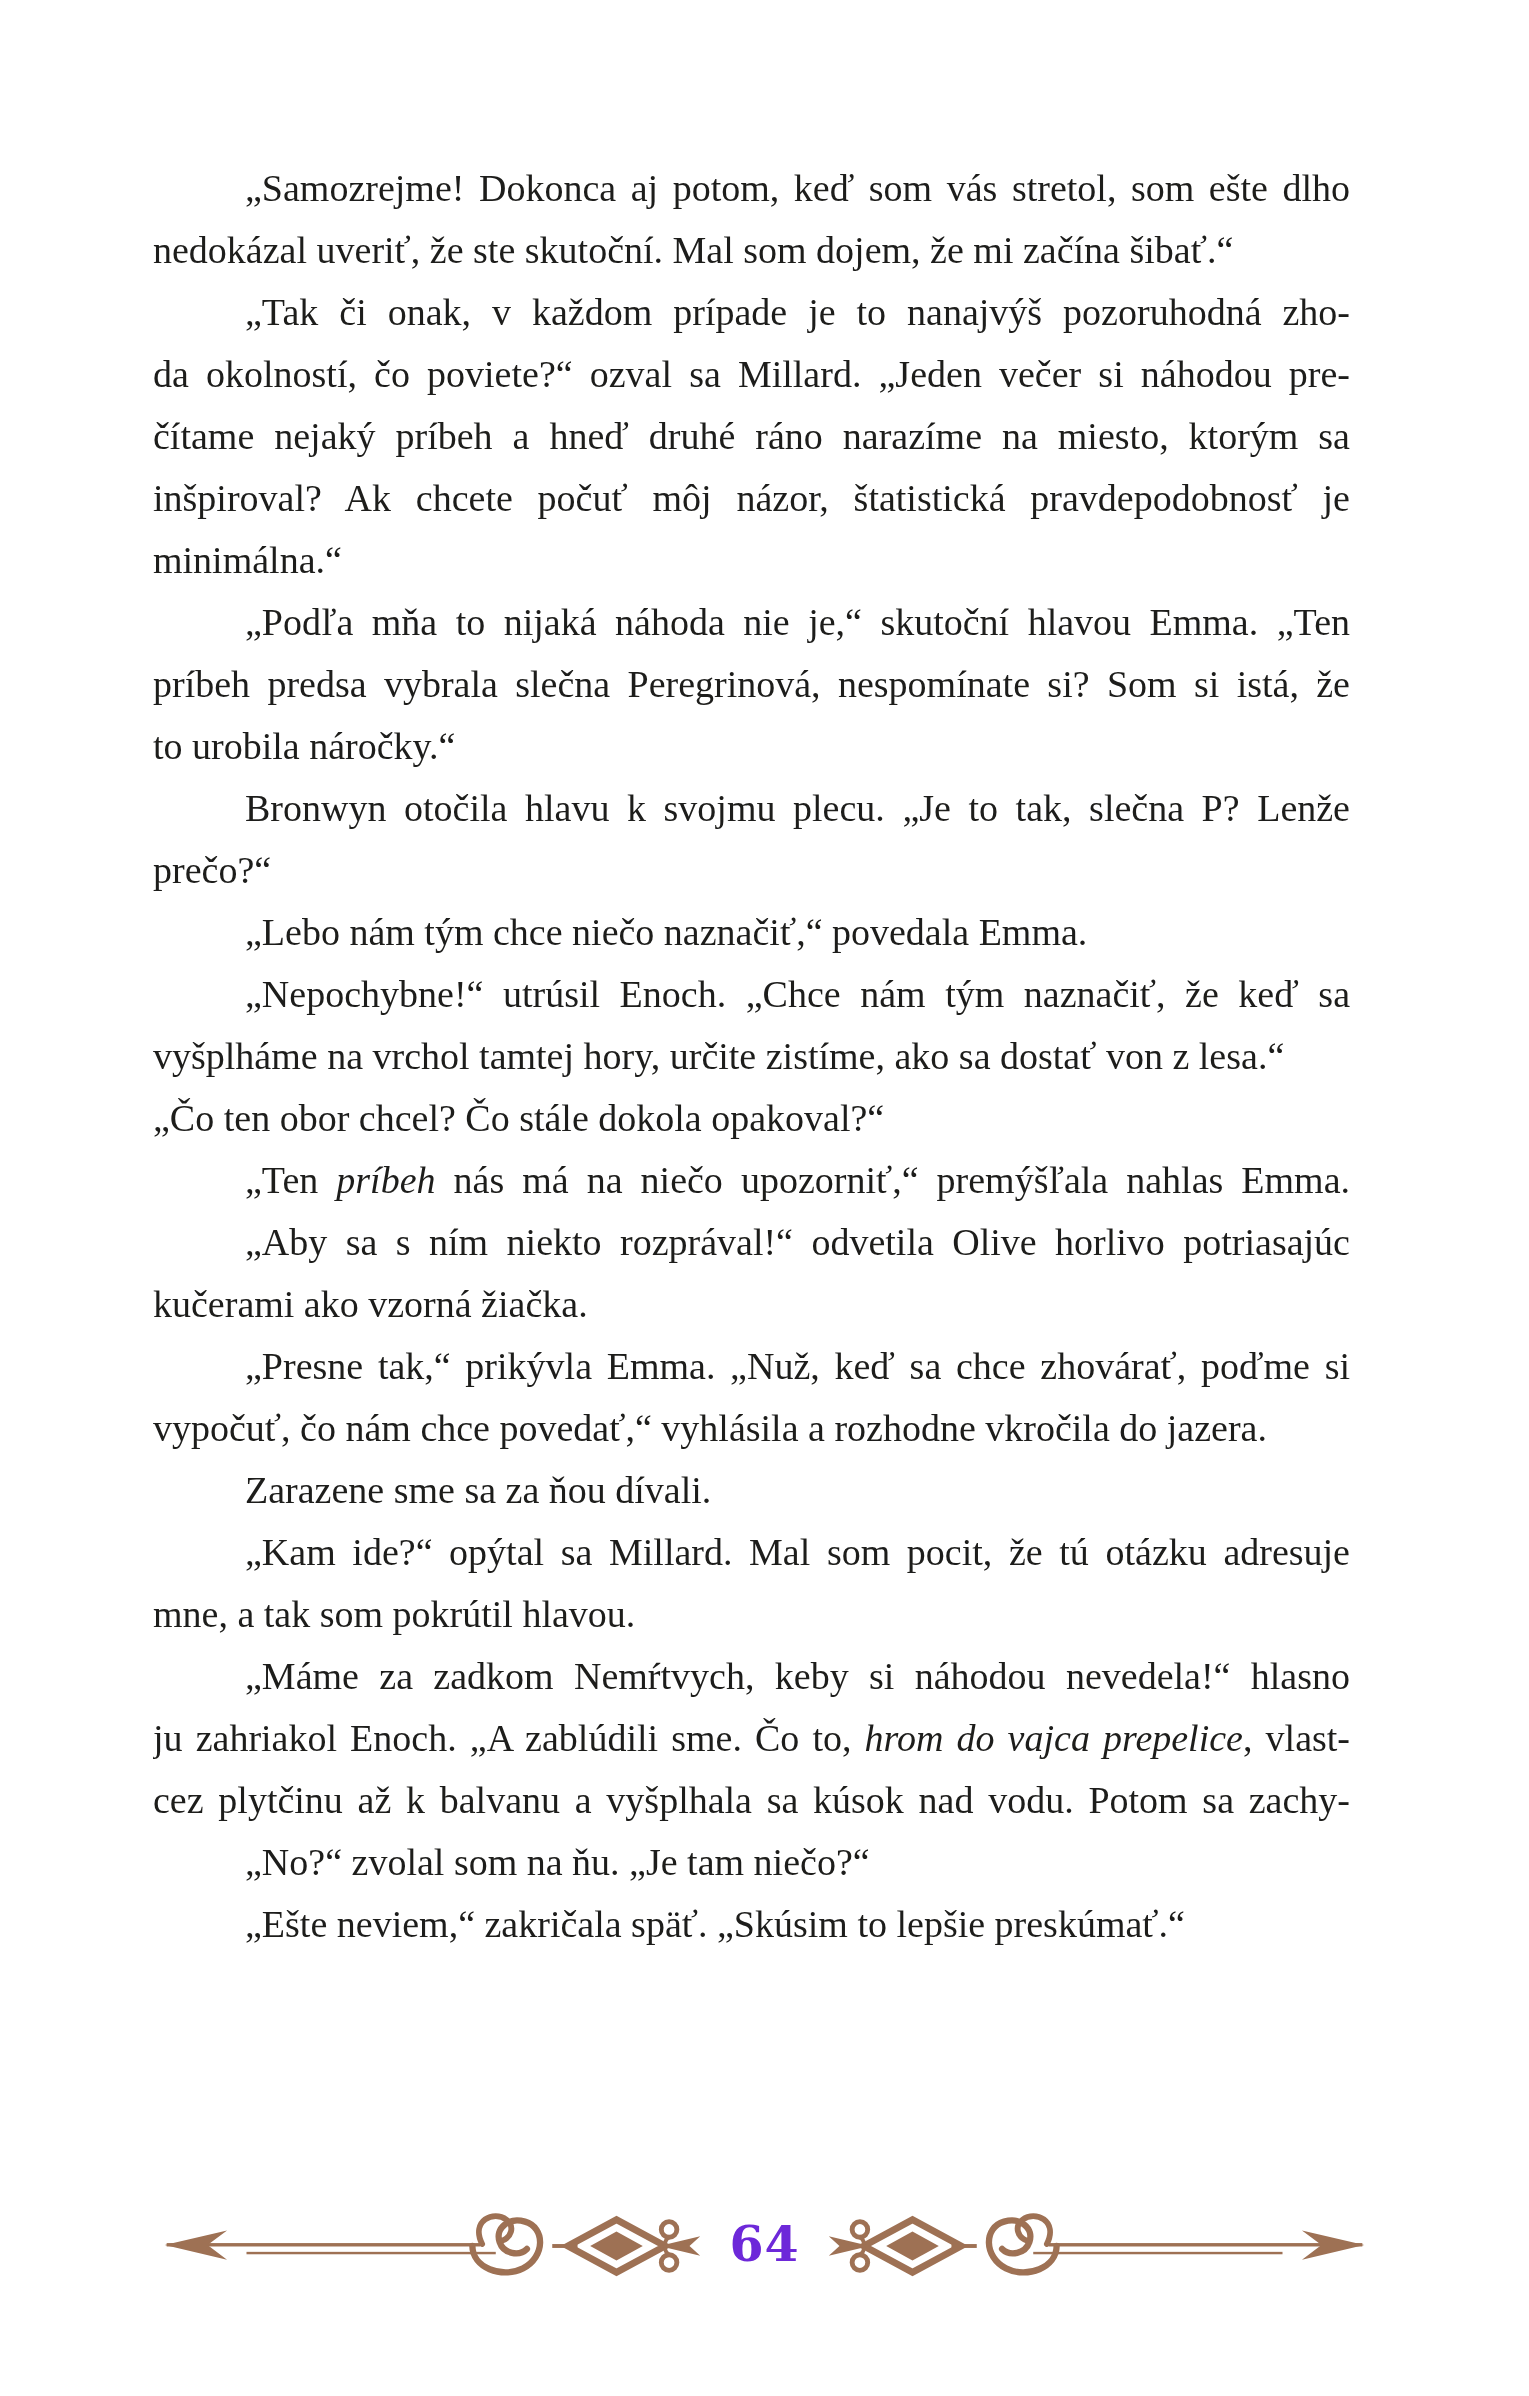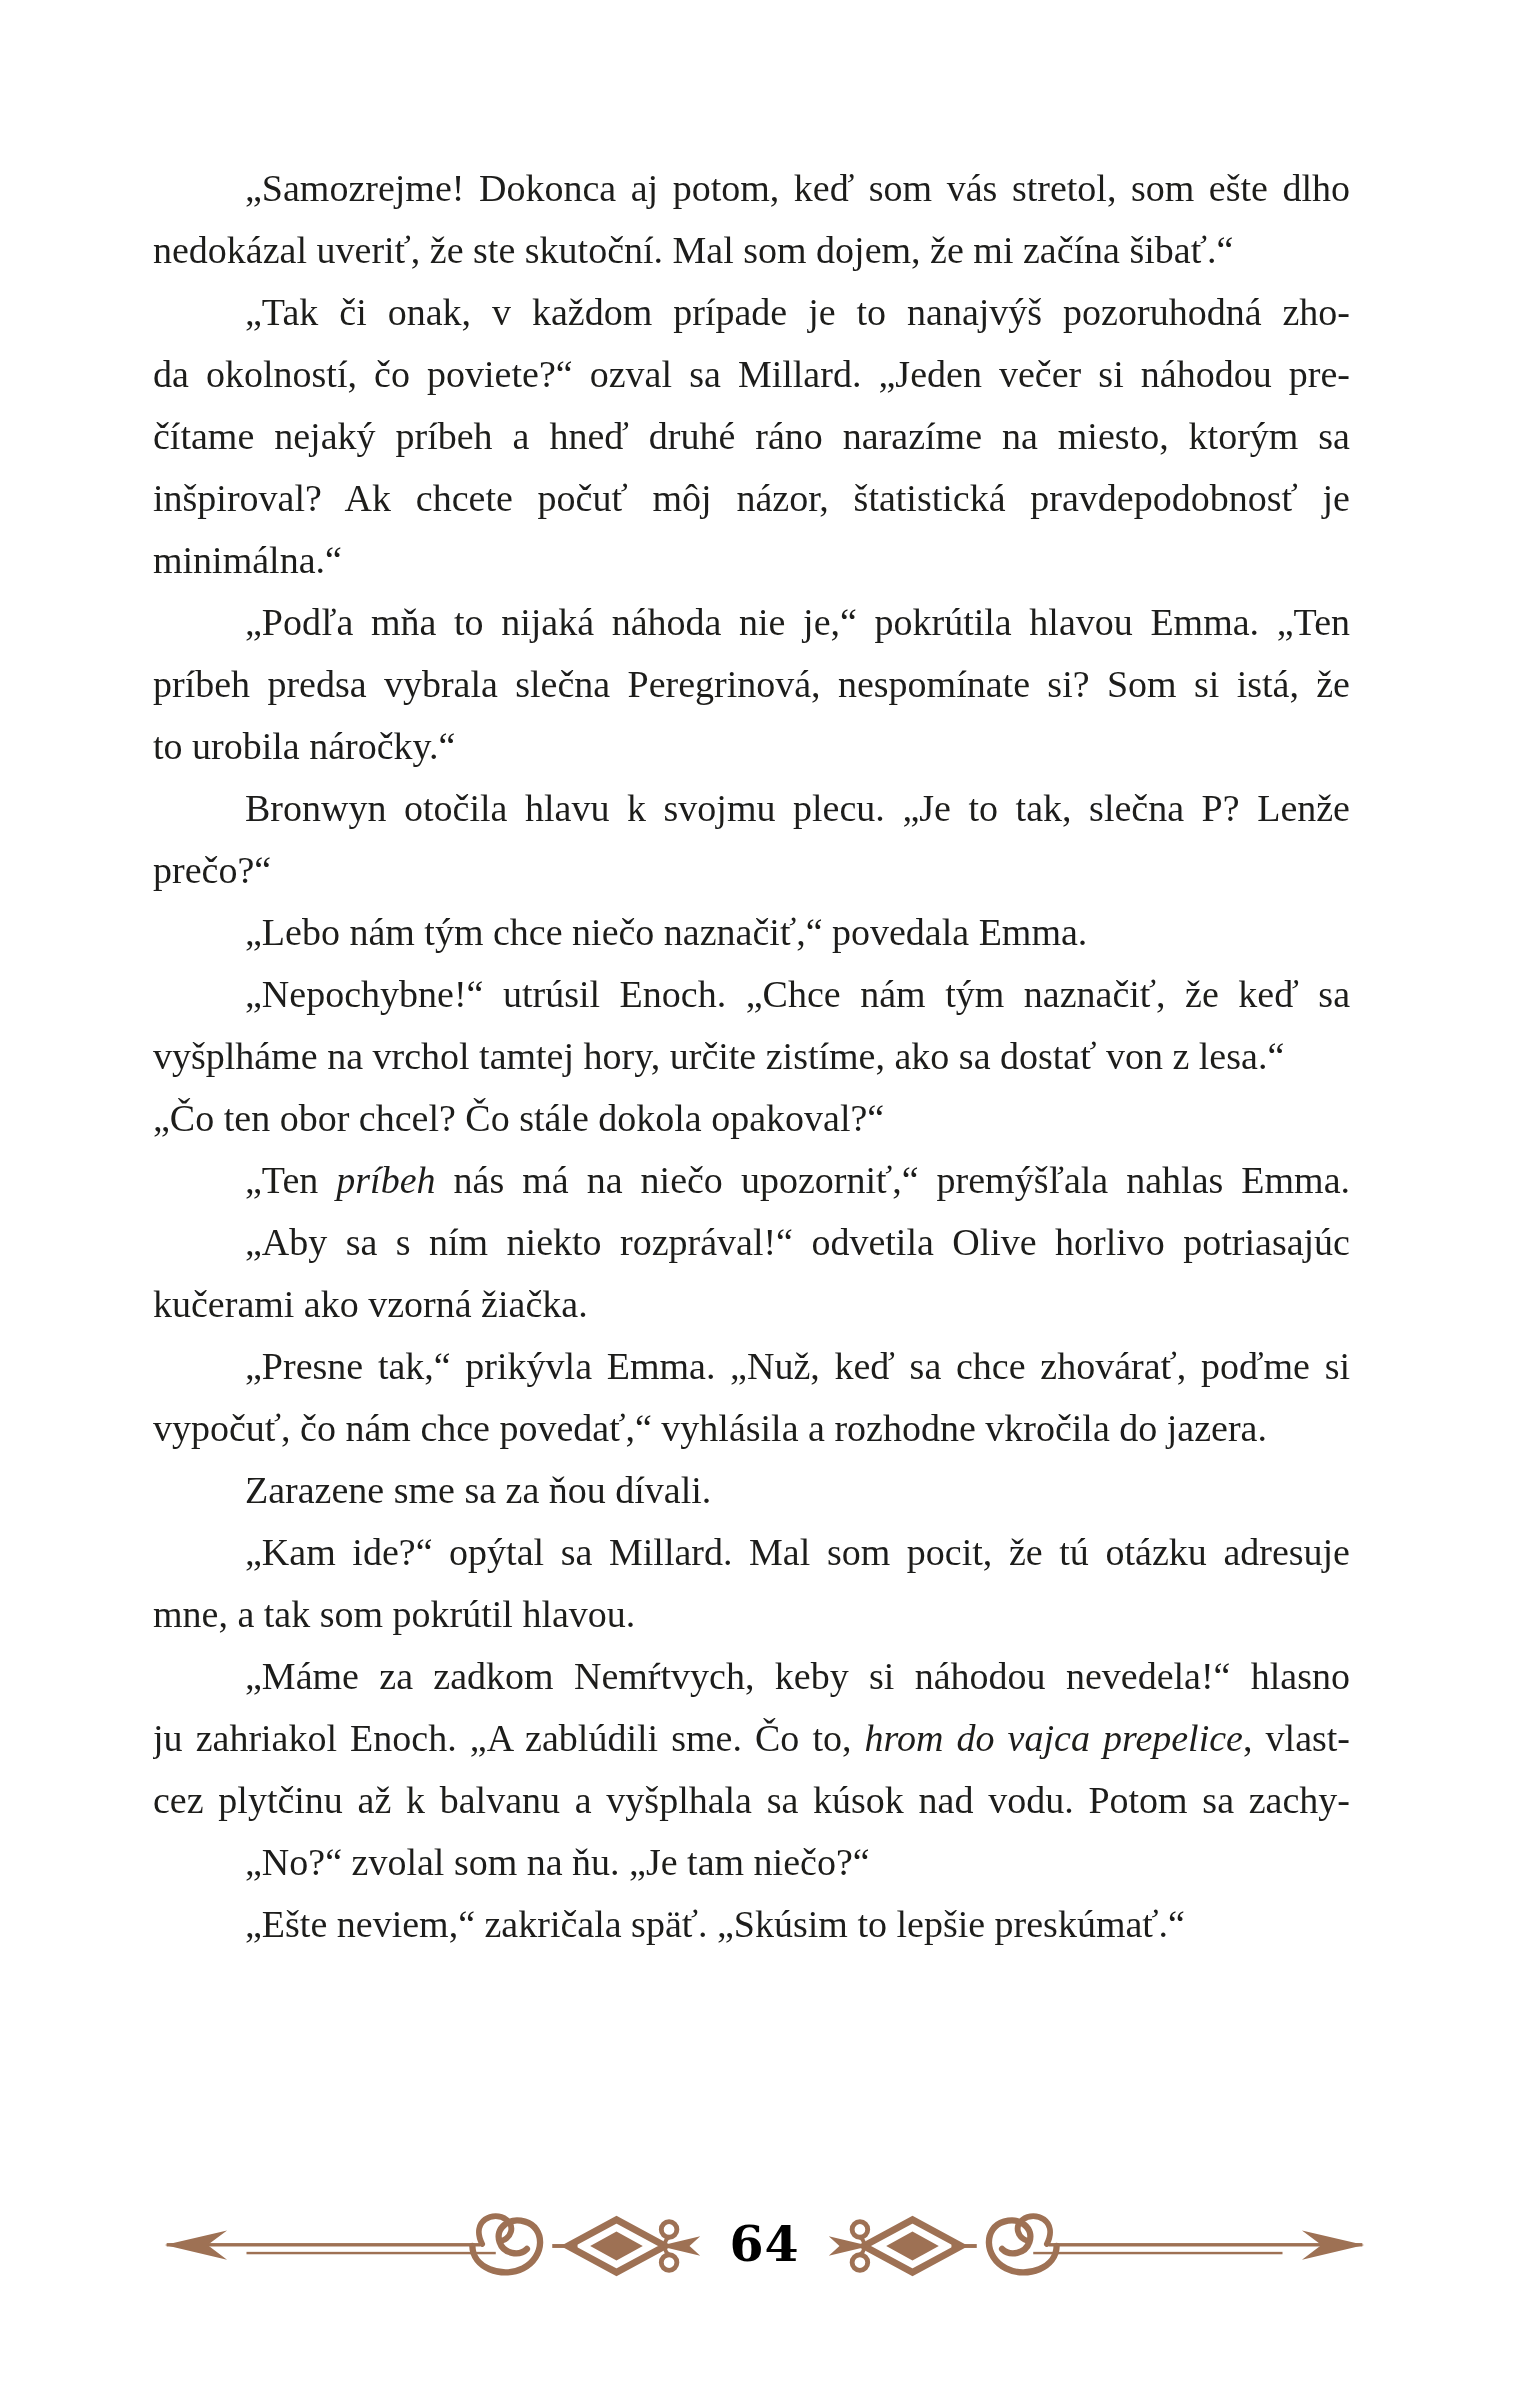--- a/index.html
+++ b/index.html
@@ -40,41 +40,41 @@
     display:flex;
     align-items:center;
     justify-content:center;
     gap:23.5px;
   }
   .page-number{
     font-family:"DejaVu Serif", serif;
     font-weight:700;
     font-size:49px;
     line-height:1;
-    color:#000000;
+    color:#6d28d9;
     letter-spacing:1px;
     padding-bottom:3.9px;
   }
   .ornament{ display:block; }
   .ornament.flip{ transform:scaleX(-1); }
 </style>
 </head>
 <body>
 
 <div class="page">
 
   <main class="text-block">
       <div class="line indent"><span>„Samozrejme! Dokonca aj potom, keď som vás stretol, som ešte dlho</span></div>
       <div class="line end"><span>nedokázal uveriť, že ste skutoční. Mal som dojem, že mi začína šibať.“</span></div>
       <div class="line indent"><span>„Tak či onak, v každom prípade je to nanajvýš pozoruhodná zho-</span></div>
       <div class="line"><span>da okolností, čo poviete?“ ozval sa Millard. „Jeden večer si náhodou pre-</span></div>
       <div class="line"><span>čítame nejaký príbeh a hneď druhé ráno narazíme na miesto, ktorým sa</span></div>
       <div class="line"><span>inšpiroval? Ak chcete počuť môj názor, štatistická pravdepodobnosť je</span></div>
       <div class="line end"><span>minimálna.“</span></div>
-      <div class="line indent"><span>„Podľa mňa to nijaká náhoda nie je,“ pokrútila hlavou Emma. „Ten</span></div>
+      <div class="line indent"><span>„Podľa mňa to nijaká náhoda nie je,“ skutoční hlavou Emma. „Ten</span></div>
       <div class="line"><span>príbeh predsa vybrala slečna Peregrinová, nespomínate si? Som si istá, že</span></div>
       <div class="line end"><span>to urobila náročky.“</span></div>
       <div class="line indent"><span>Bronwyn otočila hlavu k svojmu plecu. „Je to tak, slečna P? Lenže</span></div>
       <div class="line end"><span>prečo?“</span></div>
       <div class="line indent end"><span>„Lebo nám tým chce niečo naznačiť,“ povedala Emma.</span></div>
       <div class="line indent"><span>„Nepochybne!“ utrúsil Enoch. „Chce nám tým naznačiť, že keď sa</span></div>
       <div class="line end"><span>vyšplháme na vrchol tamtej hory, určite zistíme, ako sa dostať von z lesa.“</span></div>
       <div class="line end"><span>„Čo ten obor chcel? Čo stále dokola opakoval?“</span></div>
       <div class="line indent"><span>„Ten </span><span class="it">príbeh</span><span> nás má na niečo upozorniť,“ premýšľala nahlas Emma.</span></div>
       <div class="line indent"><span>„Aby sa s ním niekto rozprával!“ odvetila Olive horlivo potriasajúc</span></div>

